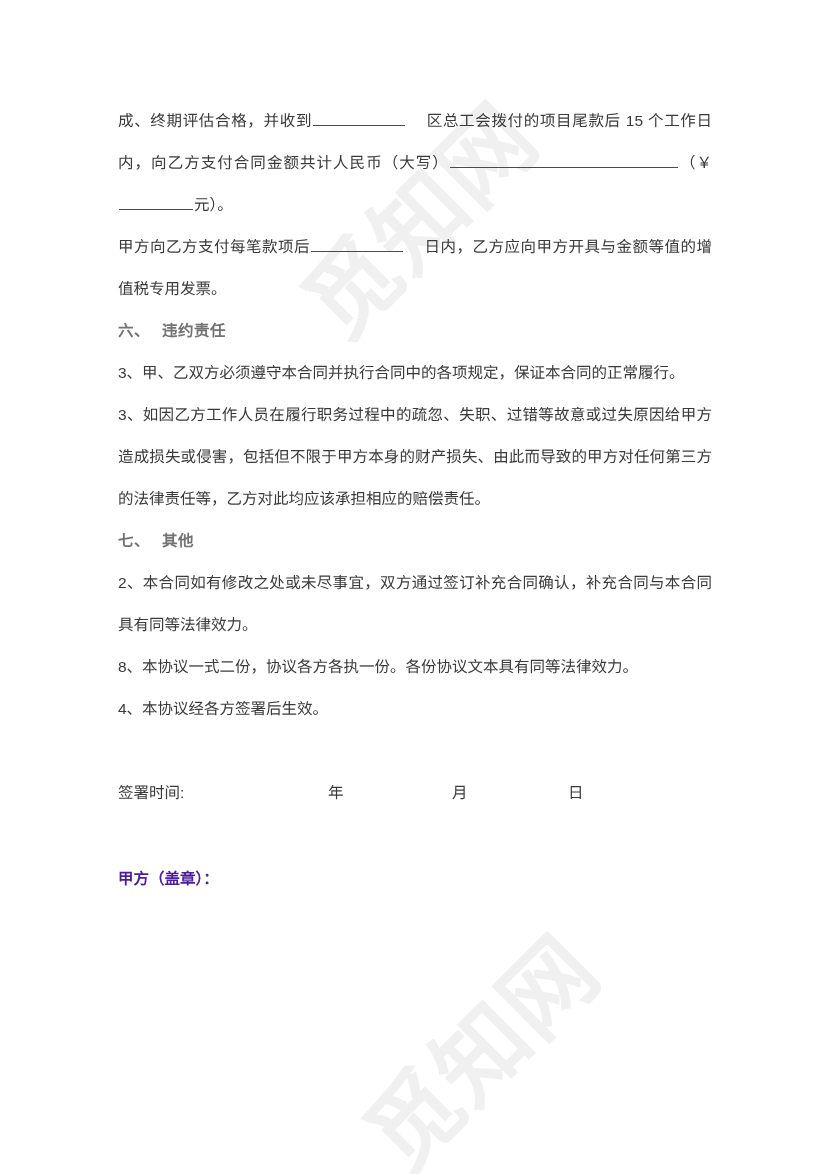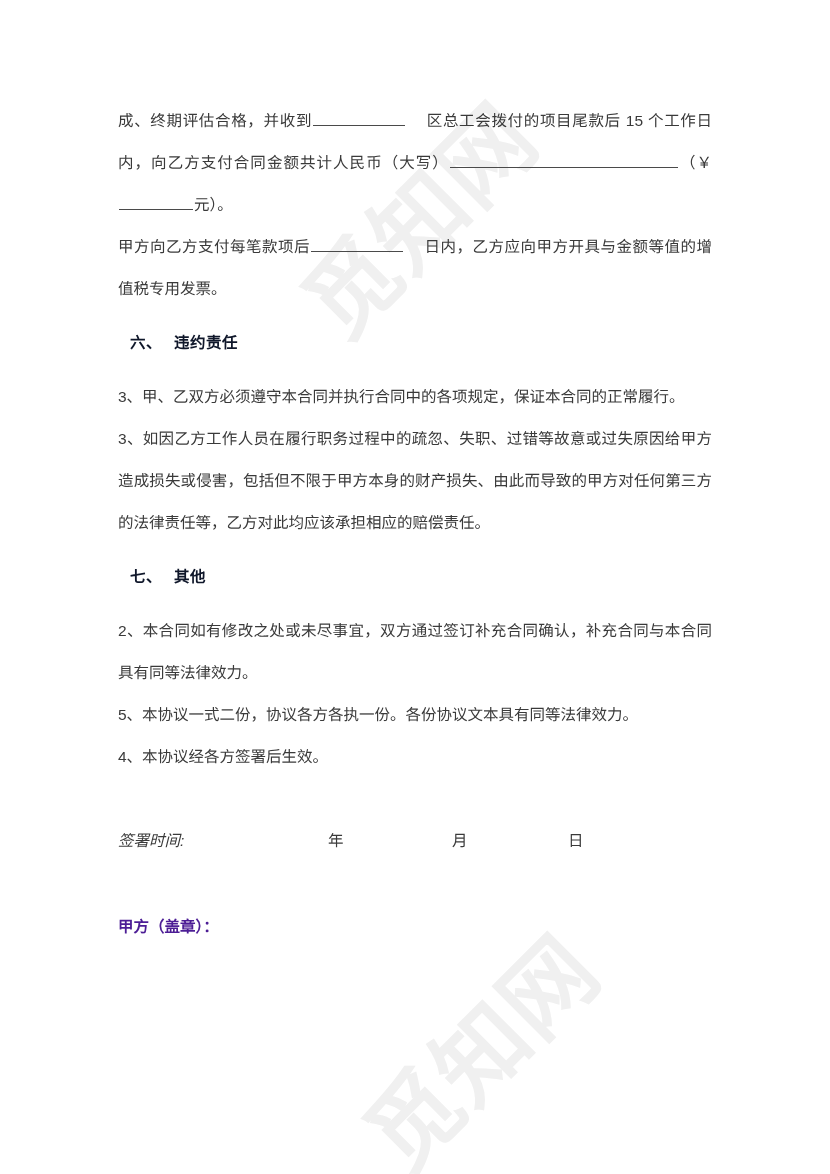--- a/index.html
+++ b/index.html
@@ -70,22 +70,22 @@
     text-justify: inter-ideograph;
     word-break: break-all;
   }
   .para.tight {
     text-align: left;
   }
   .heading {
     font-size: 15.5px;
     line-height: 42px;
     font-weight: 700;
-    color: #0f172a;
-    margin: 12px;
+    color: #737373;
+    margin: 0;
     letter-spacing: 0.5px;
   }
   .heading .h-num {
     margin-right: 12px;
   }
 
   
   .blank {
     display: inline-block;
     border-bottom: 1px solid #4a4a4a;
@@ -104,21 +104,21 @@
   .sig-block {
     margin-top: 42px;
   }
   .sig-time {
     font-size: 15.5px;
     line-height: 42px;
     color: #3a3a3a;
     position: relative;
     height: 42px;
   }
-  .sig-time .sig-label { position: absolute; left: 0; font-style: italic; }
+  .sig-time .sig-label { position: absolute; left: 0; }
   .sig-time .sig-y     { position: absolute; left: 210px; }
   .sig-time .sig-m     { position: absolute; left: 334px; }
   .sig-time .sig-d     { position: absolute; left: 450px; }
 
   .party-line {
     font-size: 15.5px;
     line-height: 42px;
     font-weight: 700;
     color: #4c1d95;
     margin-top: 44px;
@@ -150,21 +150,21 @@
 
     <p class="para">3、甲、乙双方必须遵守本合同并执行合同中的各项规定，保证本合同的正常履行。</p>
     <p class="para">3、如因乙方工作人员在履行职务过程中的疏忽、失职、过错等故意或过失原因给甲方造成损失或侵害，包括但不限于甲方本身的财产损失、由此而导致的甲方对任何第三方的法律责任等，乙方对此均应该承担相应的赔偿责任。</p>
 
     <h2 class="heading">
       <span class="h-num">七、</span><span>其他</span>
     </h2>
 
 
     <p class="para">2、本合同如有修改之处或未尽事宜，双方通过签订补充合同确认，补充合同与本合同具有同等法律效力。</p>
-    <p class="para tight">5、本协议一式二份，协议各方各执一份。各份协议文本具有同等法律效力。</p>
+    <p class="para tight">8、本协议一式二份，协议各方各执一份。各份协议文本具有同等法律效力。</p>
     <p class="para tight">4、本协议经各方签署后生效。</p>
 
     <div class="sig-block">
       <div class="sig-time">
         <span class="sig-label">签署时间:</span>
         <span class="sig-y">年</span>
         <span class="sig-m">月</span>
         <span class="sig-d">日</span>
       </div>
 

